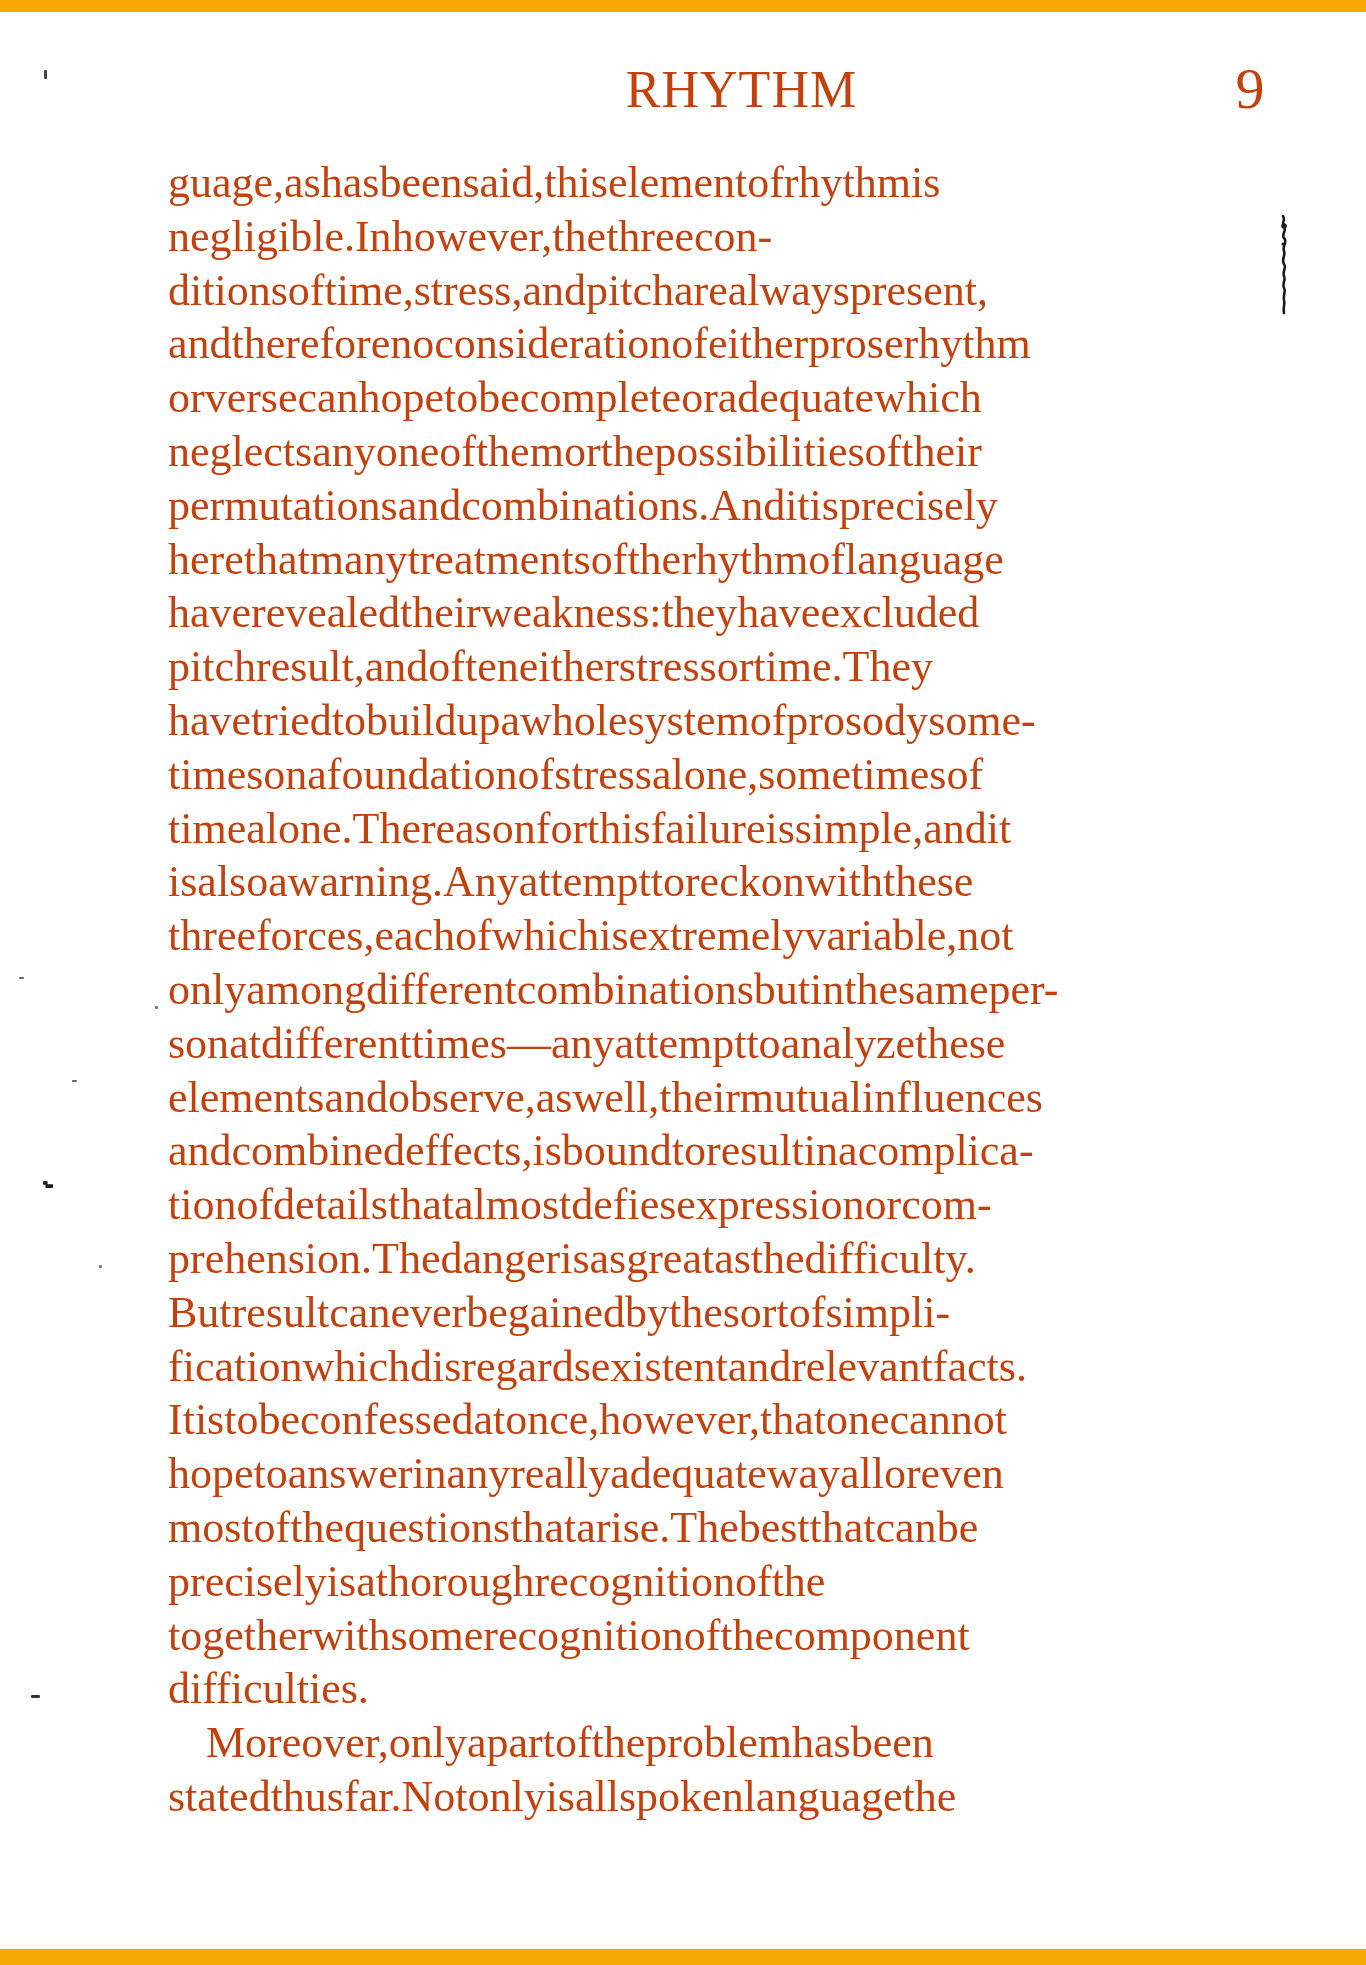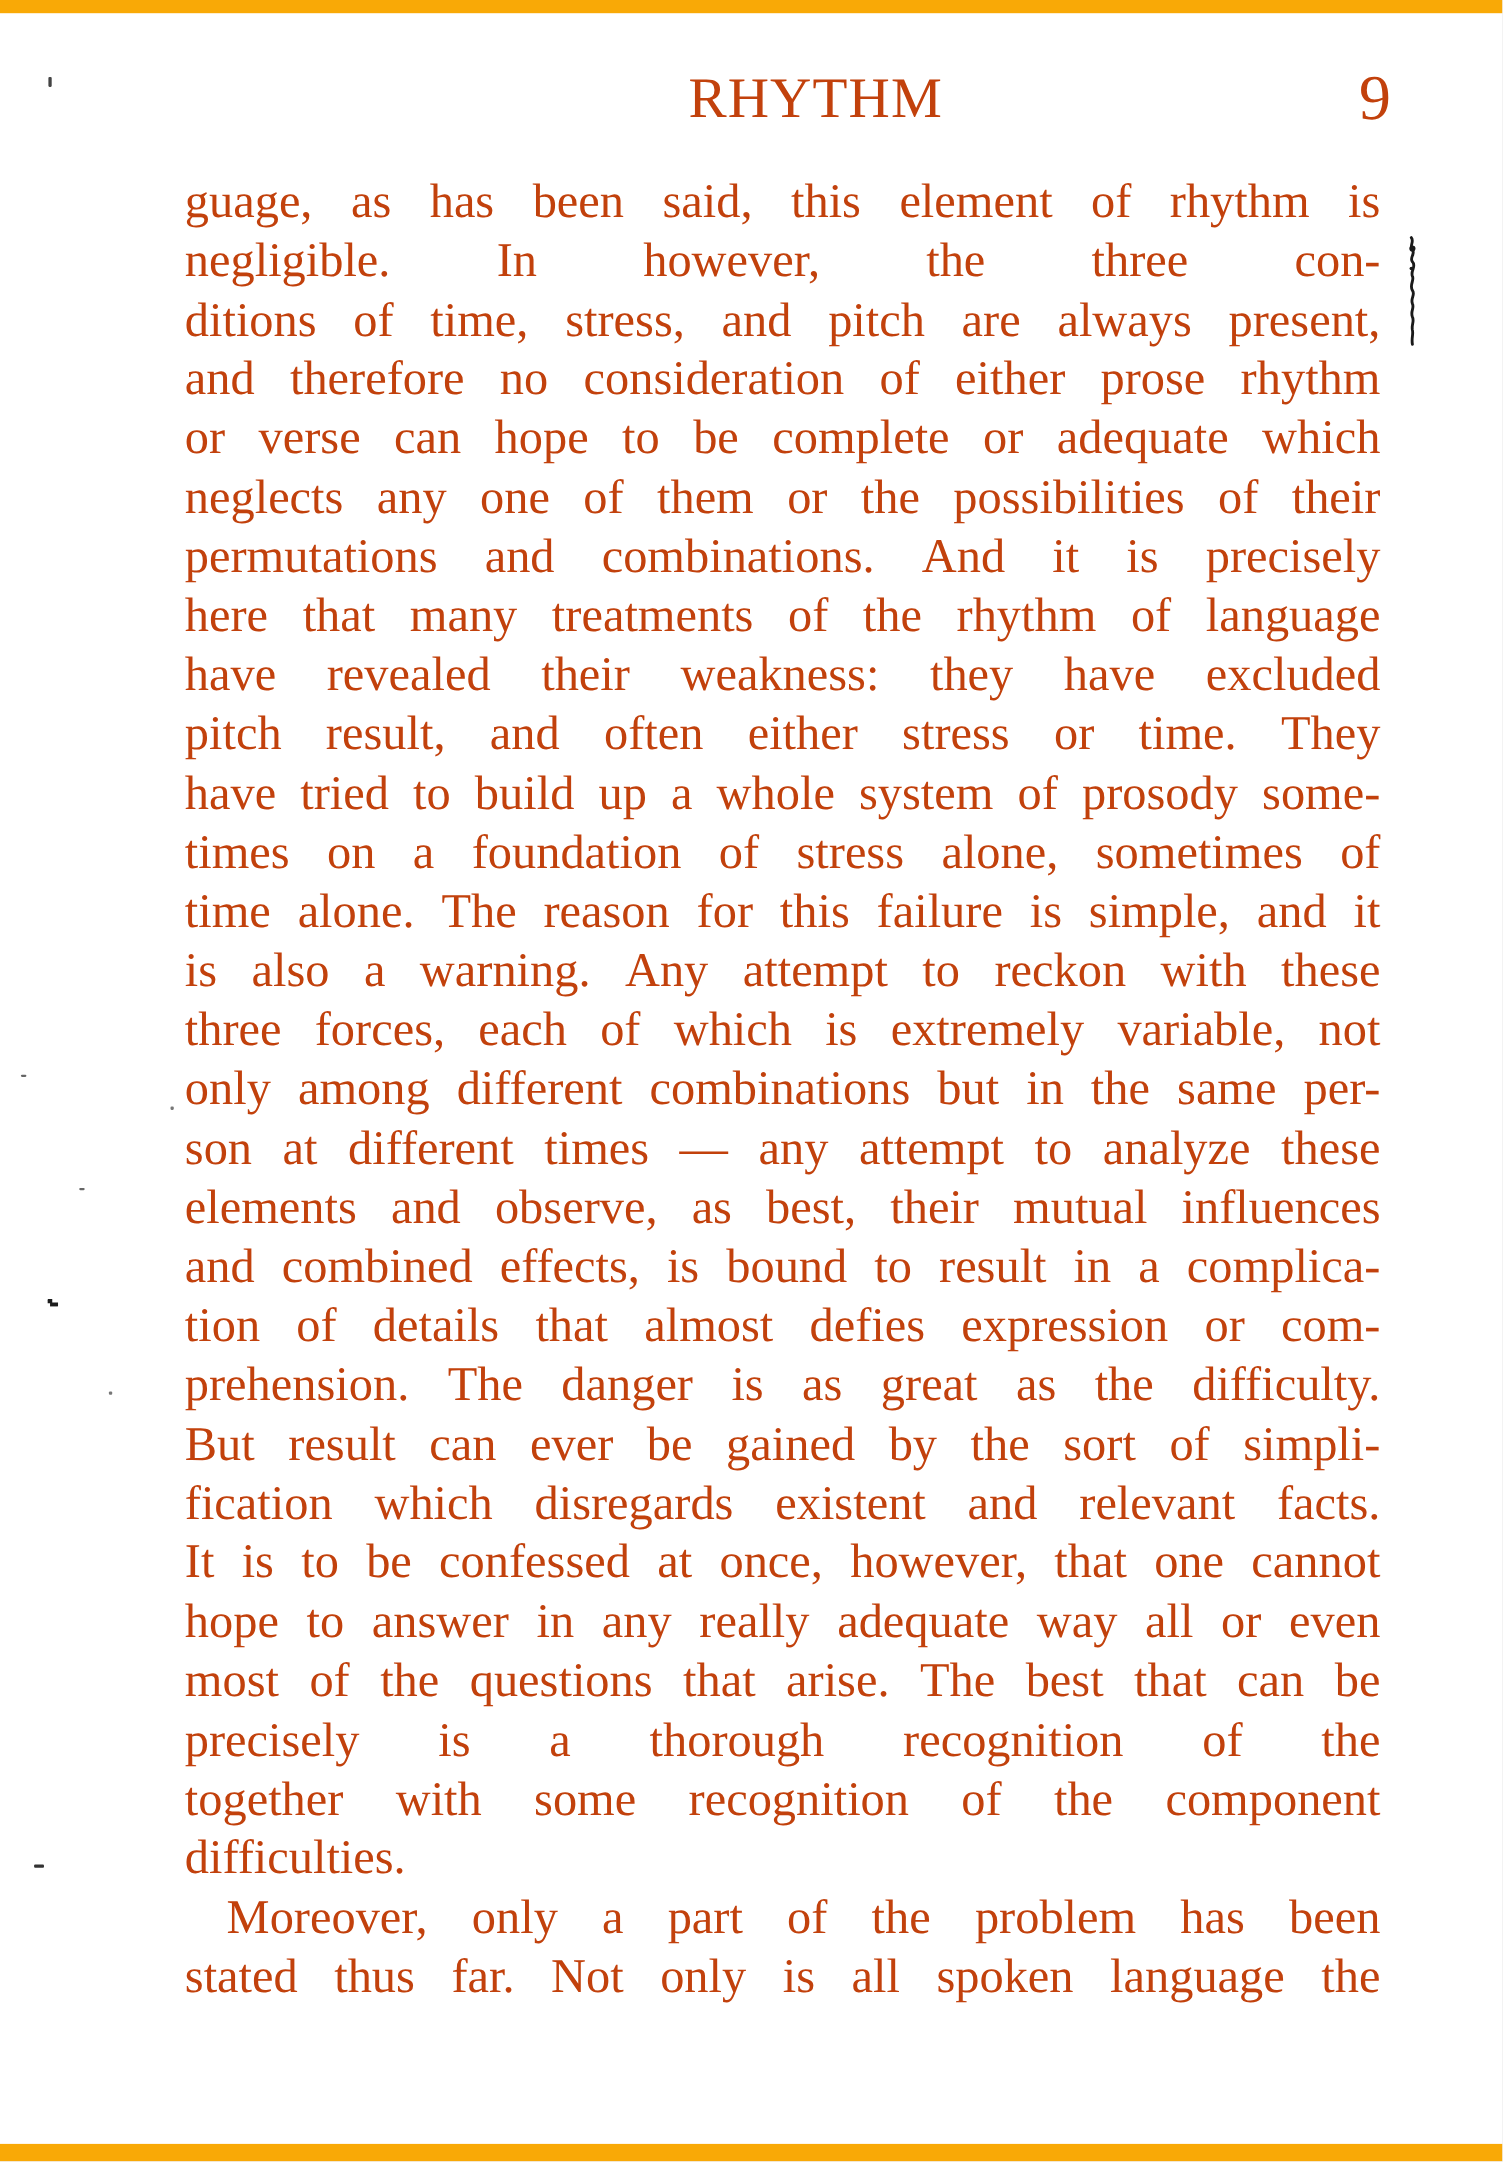--- a/index.html
+++ b/index.html
@@ -19,21 +19,21 @@
   .page-number{
     position:absolute;top:60px;left:1226px;width:48px;
     font-size:58px;line-height:58px;text-align:center;
   }
   .text-column{
     position:absolute;left:168px;top:156px;width:1087px;
     font-size:44px;
   }
   .line{
     height:53.8px;line-height:53.8px;
-    display:flex;justify-content:space-between;white-space:nowrap;
+    display:flex;justify-content:flex-start;white-space:nowrap;
   }
   .line.pend{display:block;text-align:left;}
   .line.indent{padding-left:38px;}
   .margin-squiggle{position:absolute;left:1276px;top:214px;width:18px;height:102px;}
   .speck{position:absolute;background:#555;border-radius:1px;}
   .speck.s1{left:44px;top:70px;width:3px;height:9px;background:#444;}
   .speck.s2{left:19px;top:977px;width:5px;height:2px;background:#666;}
   .speck.s3{left:155px;top:1006px;width:3px;height:3px;background:#777;}
   .speck.s4{left:72px;top:1080px;width:5px;height:2px;background:#666;}
   .speck.s5{left:43px;top:1181px;width:10px;height:7px;background:#1d1d1d;
@@ -239,21 +239,21 @@
         <span>attempt</span>
         <span>to</span>
         <span>analyze</span>
         <span>these</span>
       </div>
       <div class="line">
         <span>elements</span>
         <span>and</span>
         <span>observe,</span>
         <span>as</span>
-        <span>best,</span>
+        <span>well,</span>
         <span>their</span>
         <span>mutual</span>
         <span>influences</span>
       </div>
       <div class="line">
         <span>and</span>
         <span>combined</span>
         <span>effects,</span>
         <span>is</span>
         <span>bound</span>

